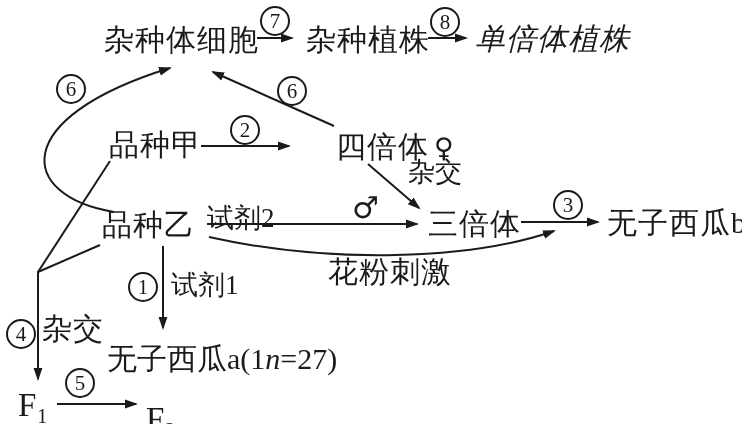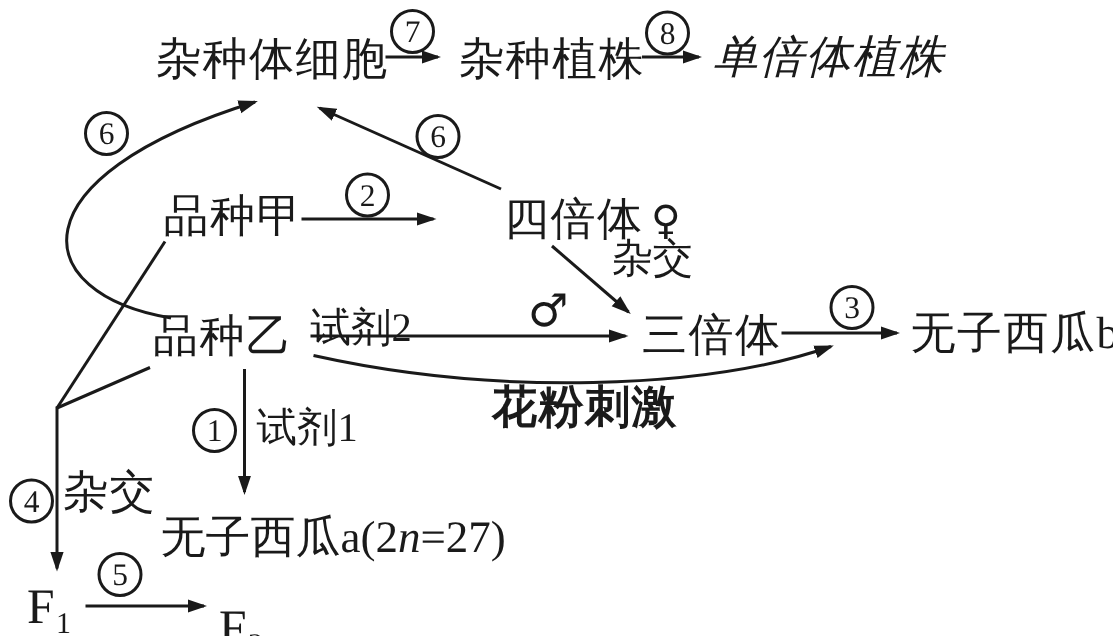--- a/index.html
+++ b/index.html
@@ -78,25 +78,25 @@
   <div class="circ" style="left:230px;top:115px;">2</div>
   <div class="lbl small" style="left:207px;top:158px;margin-top:46px;">试剂2</div>
   <div class="lbl" style="left:300px;top:131px;margin-left:36px;"><span>四倍体</span><span class="sym" style="margin-left:5px;">♀</span></div>
   <div class="lbl small" style="left:408px;top:158px;">杂交</div>
 
   <div class="lbl" style="left:102px;top:209px;text-align:right;">品种乙</div>
   <div class="lbl sym" style="left:352px;top:192px;font-size:30px;">♂</div>
   <div class="lbl" style="left:428px;top:208px;">三倍体</div>
   <div class="circ" style="left:553px;top:190px;">3</div>
   <div class="lbl" style="left:607px;top:207px;">无子西瓜b</div>
-  <div class="lbl" style="left:328px;top:256px;font-weight:bold;">花粉刺激</div>
+  <div class="lbl" style="left:328px;top:256px;">花粉刺激</div>
 
   <div class="circ" style="left:128px;top:272px;">1</div>
   <div class="lbl small" style="left:171px;top:271px;">试剂1</div>
-  <div class="lbl" style="left:107px;top:343px;letter-spacing:0;"><span>无子西瓜a(2</span><i>n</i><span>=27)</span></div>
+  <div class="lbl" style="left:107px;top:343px;letter-spacing:0;"><span>无子西瓜a(1</span><i>n</i><span>=27)</span></div>
 
   <div class="circ" style="left:6px;top:319px;">4</div>
   <div class="lbl" style="left:42px;top:313px;">杂交</div>
   <div class="lbl fbig" style="left:18px;top:388px;"><span>F</span><span class="fsub">1</span></div>
   <div class="circ" style="left:65px;top:368px;">5</div>
   <div class="lbl fbig" style="left:146px;top:402px;"><span>F</span><span class="fsub">2</span></div>
 
 </div>
 
 </body></html>

